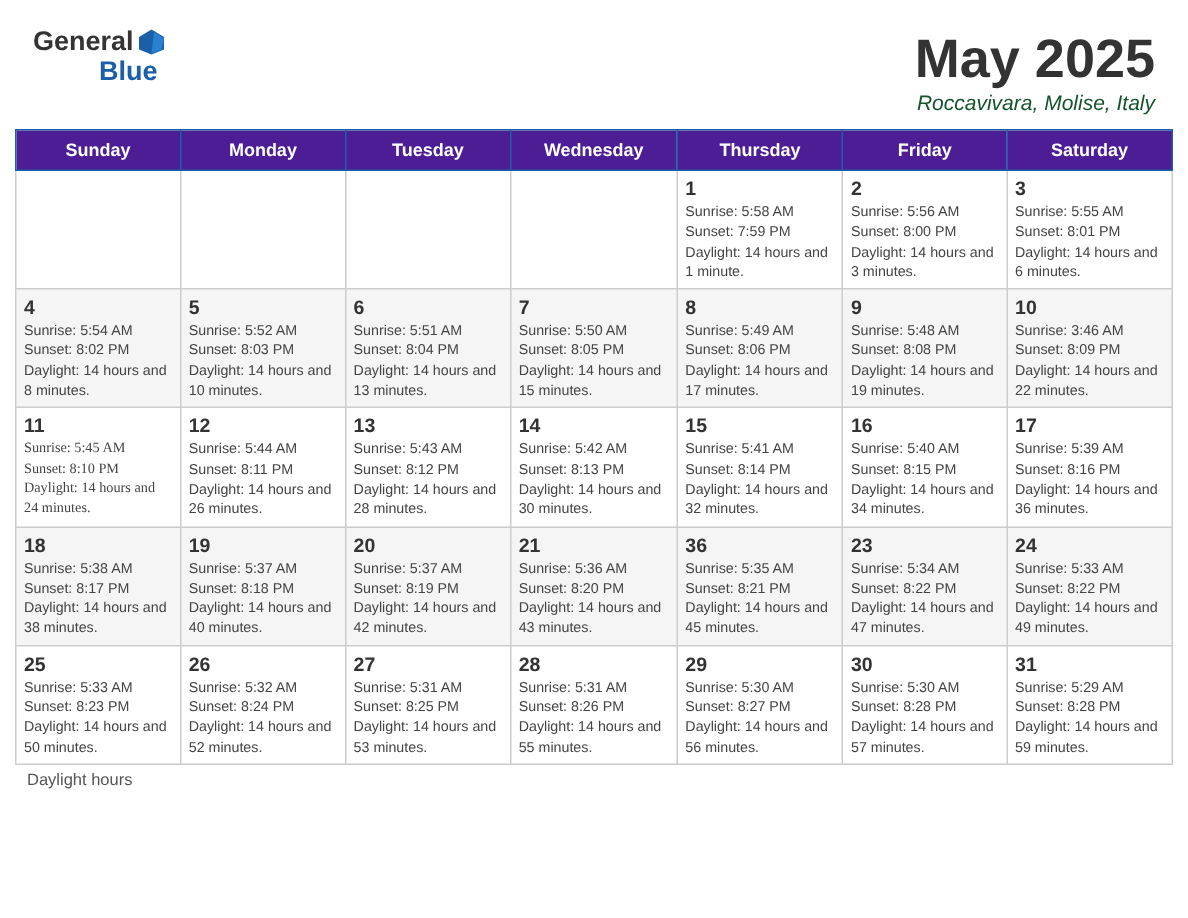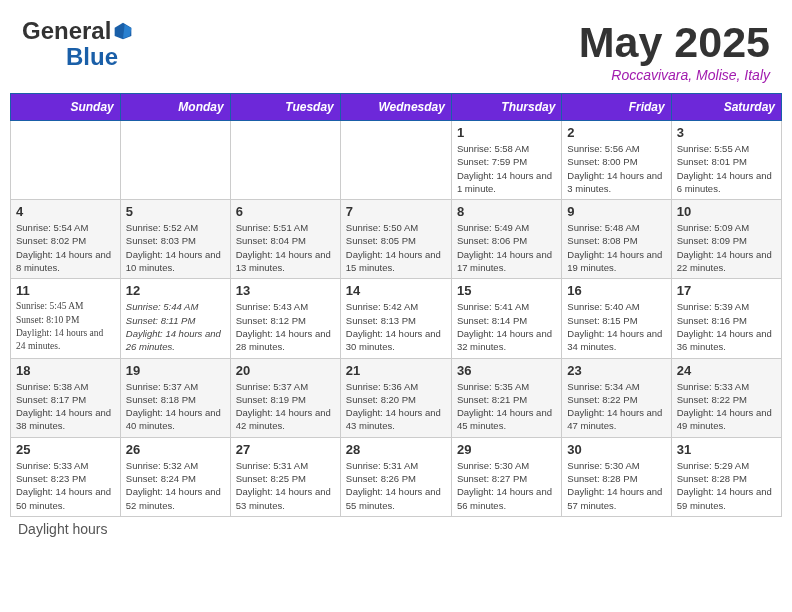--- a/index.html
+++ b/index.html
@@ -15,58 +15,57 @@
       justify-content: space-between;
       align-items: flex-start;
       padding: 8px 12px 4px 12px;
     }
     .logo {
       display: flex;
       align-items: center;
       gap: 2px;
     }
     .logo-text {
-      font-size: 24px;
+      font-size: 18px;
       font-weight: bold;
       line-height: 1.1;
     }
     .logo-general { color: #333; }
     .logo-blue { color: #1a5fa8; margin-left: 44px; }
     .logo-icon {
       width: 20px;
       height: 20px;
       margin-left: 2px;
     }
     .title-section {
       text-align: right;
     }
     .month-title {
-      font-size: 43px;
+      font-size: 36px;
       font-weight: bold;
       color: #333;
     }
     .location {
       font-size: 14px;
-      color: #a21caf;
+      color: #14532d;
       font-style: italic;
     }
     .calendar {
       width: 100%;
       border-collapse: collapse;
       margin-top: 6px;
     }
     .calendar th {
-      background-color: #6d28d9;
+      background-color: #4c1d95;
       color: white;
-      text-align: right;
+      text-align: center;
       padding: 6px 6px;
       font-size: 12px;
       font-weight: bold;
       border: 1px solid #1a5fa8;
-      font-style: italic;
     }
     .calendar td {
       border: 1px solid #ccc;
       vertical-align: top;
       padding: 4px 5px;
       width: 113px;
       min-height: 80px;
       background: #fff;
     }
     .calendar tr:nth-child(even) td {
@@ -81,21 +80,21 @@
     }
     .day-info {
       font-size: 9.5px;
       color: #444;
       line-height: 1.4;
     }
     .empty-cell {
       background: #fff;
     }
     .legend {
-      font-size: 14px;
+      font-size: 11px;
       color: #555;
       padding: 4px 8px;
       text-align: left;
     }
   </style>
 </head>
 <body>
 
 <div class="header">
   <div class="logo">
@@ -185,35 +184,35 @@
 Daylight: 14 hours and 17 minutes.</div>
         </td>
         <td>
           <span class="day-number">9</span>
           <div class="day-info" style="white-space: pre-line;">Sunrise: 5:48 AM
 Sunset: 8:08 PM
 Daylight: 14 hours and 19 minutes.</div>
         </td>
         <td>
           <span class="day-number">10</span>
-          <div class="day-info" style="white-space: pre-line;">Sunrise: 5:09 AM
+          <div class="day-info" style="white-space: pre-line;">Sunrise: 3:46 AM
 Sunset: 8:09 PM
 Daylight: 14 hours and 22 minutes.</div>
         </td>
       </tr>
       <tr>
         <td>
           <span class="day-number">11</span>
           <div class="day-info" style="white-space: pre-line; font-family: Liberation Serif, serif;">Sunrise: 5:45 AM
 Sunset: 8:10 PM
 Daylight: 14 hours and 24 minutes.</div>
         </td>
         <td>
           <span class="day-number">12</span>
-          <div class="day-info" style="white-space: pre-line; font-style: italic;">Sunrise: 5:44 AM
+          <div class="day-info" style="white-space: pre-line;">Sunrise: 5:44 AM
 Sunset: 8:11 PM
 Daylight: 14 hours and 26 minutes.</div>
         </td>
         <td>
           <span class="day-number">13</span>
           <div class="day-info" style="white-space: pre-line;">Sunrise: 5:43 AM
 Sunset: 8:12 PM
 Daylight: 14 hours and 28 minutes.</div>
         </td>
         <td>

